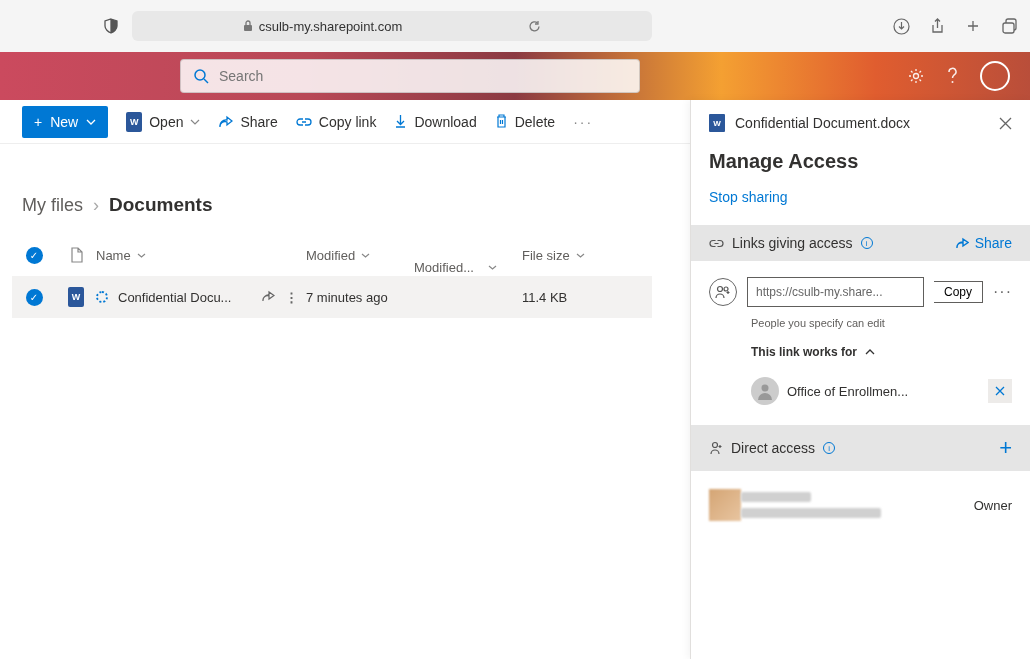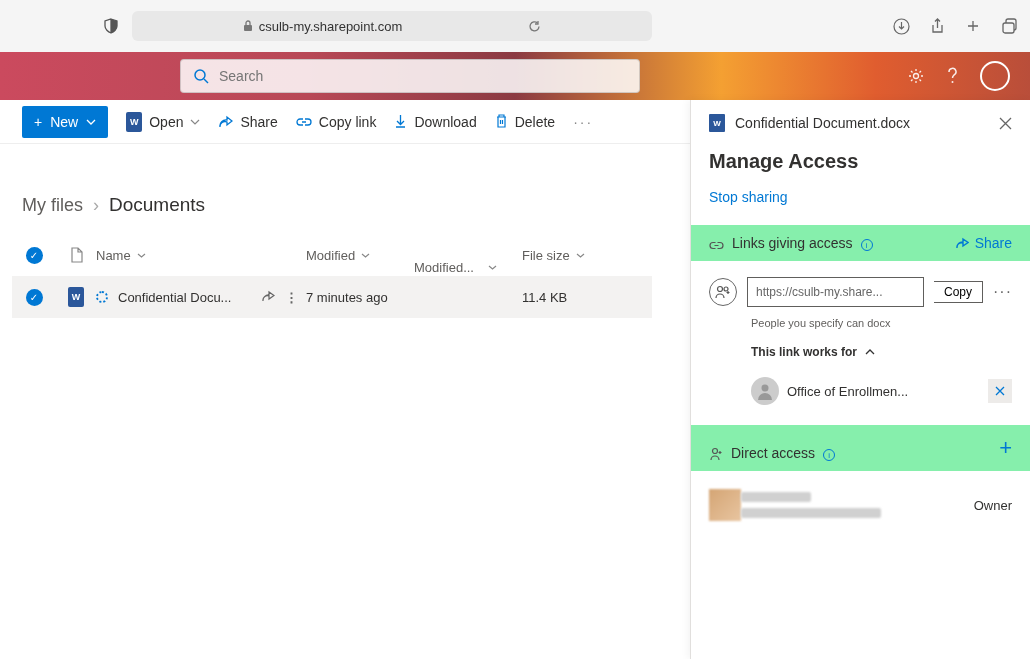--- a/index.html
+++ b/index.html
@@ -24,21 +24,21 @@
     .toolbar { height: 44px; background: #fff; display: flex; align-items: center; padding: 0 22px; gap: 18px; border-bottom: 1px solid #eee; }
     .btn-new { background: #0078d4; color: #fff; border: none; height: 32px; padding: 0 12px; border-radius: 2px; display: flex; align-items: center; gap: 8px; font-size: 14px; cursor: pointer; }
     .toolbar-item { display: flex; align-items: center; gap: 7px; font-size: 14px; color: #323130; cursor: pointer; }
     .toolbar-icon { color: #0078d4; display: inline-flex; }
     .ellipsis { color: #888; letter-spacing: 2px; }
 
     
     .breadcrumb { padding: 50px 22px 18px; display: flex; align-items: center; gap: 10px; font-size: 18px; }
     .breadcrumb .bc-link { color: #605e5c; }
     .breadcrumb .bc-sep { color: #aaa; }
-    .breadcrumb .bc-current { font-weight: 400; color: #323130; font-size: 19px; }
+    .breadcrumb .bc-current { font-weight: 700; color: #323130; font-size: 19px; }
 
     
     .file-table { width: 640px; margin-left: 12px; }
     .table-header { display: flex; align-items: center; height: 42px; font-size: 13px; color: #605e5c; }
     .col-select { width: 44px; display: flex; justify-content: center; }
     .col-icon { width: 40px; display: flex; justify-content: center; }
     .col-name { width: 210px; display: flex; align-items: center; gap: 6px; }
     .col-modified { width: 108px; display: flex; align-items: center; gap: 6px; }
     .col-modifiedby { width: 108px; display: flex; align-items: center; gap: 14px; margin-top: 25px; }
     .col-size { width: 90px; display: flex; align-items: center; gap: 6px; }
@@ -50,21 +50,21 @@
     .loading-spin { width: 12px; height: 12px; border: 2px dotted #0078d4; border-radius: 50%; display: inline-block; margin-right: 4px; }
 
     
     .side-panel { position: absolute; top: 100px; right: 0; width: 340px; background: #fff; border-left: 1px solid #e1dfdd; height: 559px; display: flex; flex-direction: column; box-shadow: -2px 0 8px rgba(0,0,0,0.05); }
     .panel-header { padding: 14px 18px; display: flex; align-items: center; gap: 10px; }
     .panel-header .doc-icon { width: 16px; height: 18px; background: #2b579a; border-radius: 1px; display: flex; align-items: center; justify-content: center; color: #fff; font-size: 8px; font-weight: bold; }
     .panel-header .title { font-size: 14px; color: #323130; }
     .panel-header .close { margin-left: auto; color: #666; cursor: pointer; font-size: 15px; }
     .manage-heading { font-size: 20px; font-weight: 600; padding: 4px 18px 6px; color: #323130; }
     .stop-sharing { color: #0078d4; font-size: 14px; padding: 10px 18px 20px; cursor: pointer; }
-    .section-header { background: #86efac; padding: 10px 18px; display: flex; align-items: flex-end; gap: 8px; font-size: 14px; color: #323130; }
+    .section-header { background: #e5e5e5; padding: 10px 18px; display: flex; align-items: center; gap: 8px; font-size: 14px; color: #323130; }
     .section-header .info-badge { width: 12px; height: 12px; border-radius: 50%; border: 1px solid #0078d4; color: #0078d4; font-size: 8px; display: flex; align-items: center; justify-content: center; }
     .section-header .share-action { margin-left: auto; color: #0078d4; display: flex; align-items: center; gap: 6px; cursor: pointer; font-size: 14px; }
     .link-row { padding: 16px 18px 6px; display: flex; align-items: center; gap: 10px; }
     .people-circle { width: 28px; height: 28px; border: 1px solid #666; border-radius: 50%; display: flex; align-items: center; justify-content: center; }
     .url-input { flex: 1; height: 30px; border: 1px solid #605e5c; padding: 0 8px; font-size: 12px; color: #666; overflow: hidden; white-space: nowrap; text-overflow: ellipsis; display: flex; align-items: center; }
     .copy-btn { height: 22px; border: 1px solid #605e5c; border-left: none; padding: 0 10px; background: #fff; font-size: 12px; cursor: pointer; }
     .more-dots { color: #666; cursor: pointer; letter-spacing: 1px; }
     .link-desc { font-size: 11px; color: #605e5c; padding: 4px 18px 0 60px; }
     .link-works { font-size: 12px; color: #323130; font-weight: 600; padding: 16px 18px 8px 60px; display: flex; align-items: center; gap: 8px; cursor: pointer; }
     .recipient-chip { margin: 10px 18px 20px 60px; display: flex; align-items: center; gap: 8px; }
@@ -323,21 +323,21 @@
           <circle cx="5" cy="4" r="2.5" fill="none" stroke="#555" stroke-width="1.2"></circle>
           <path d="M1 13 a4 4 0 0 1 8 0" fill="none" stroke="#555" stroke-width="1.2"></path>
           <circle cx="11" cy="4" r="2" fill="none" stroke="#555" stroke-width="1.2"></circle>
           <path d="M13 6 v3 M11.5 7.5 h3" stroke="#555" stroke-width="1.2"></path>
         </svg>
     </div>
     <div class="url-input">https://csulb-my.share...</div>
     <button class="copy-btn">Copy</button>
     <span class="more-dots">···</span>
   </div>
-  <div class="link-desc">People you specify can docx</div>
+  <div class="link-desc">People you specify can edit</div>
   <div class="link-works">
     <span>This link works for</span>
     <span>
         <svg width="10" height="6" viewBox="0 0 10 6">
           <path d="M1 5 L5 1 L9 5" fill="none" stroke="#333" stroke-width="1.3"></path>
         </svg>
       </span>
   </div>
   <div class="recipient-chip">
     <div class="avatar">

